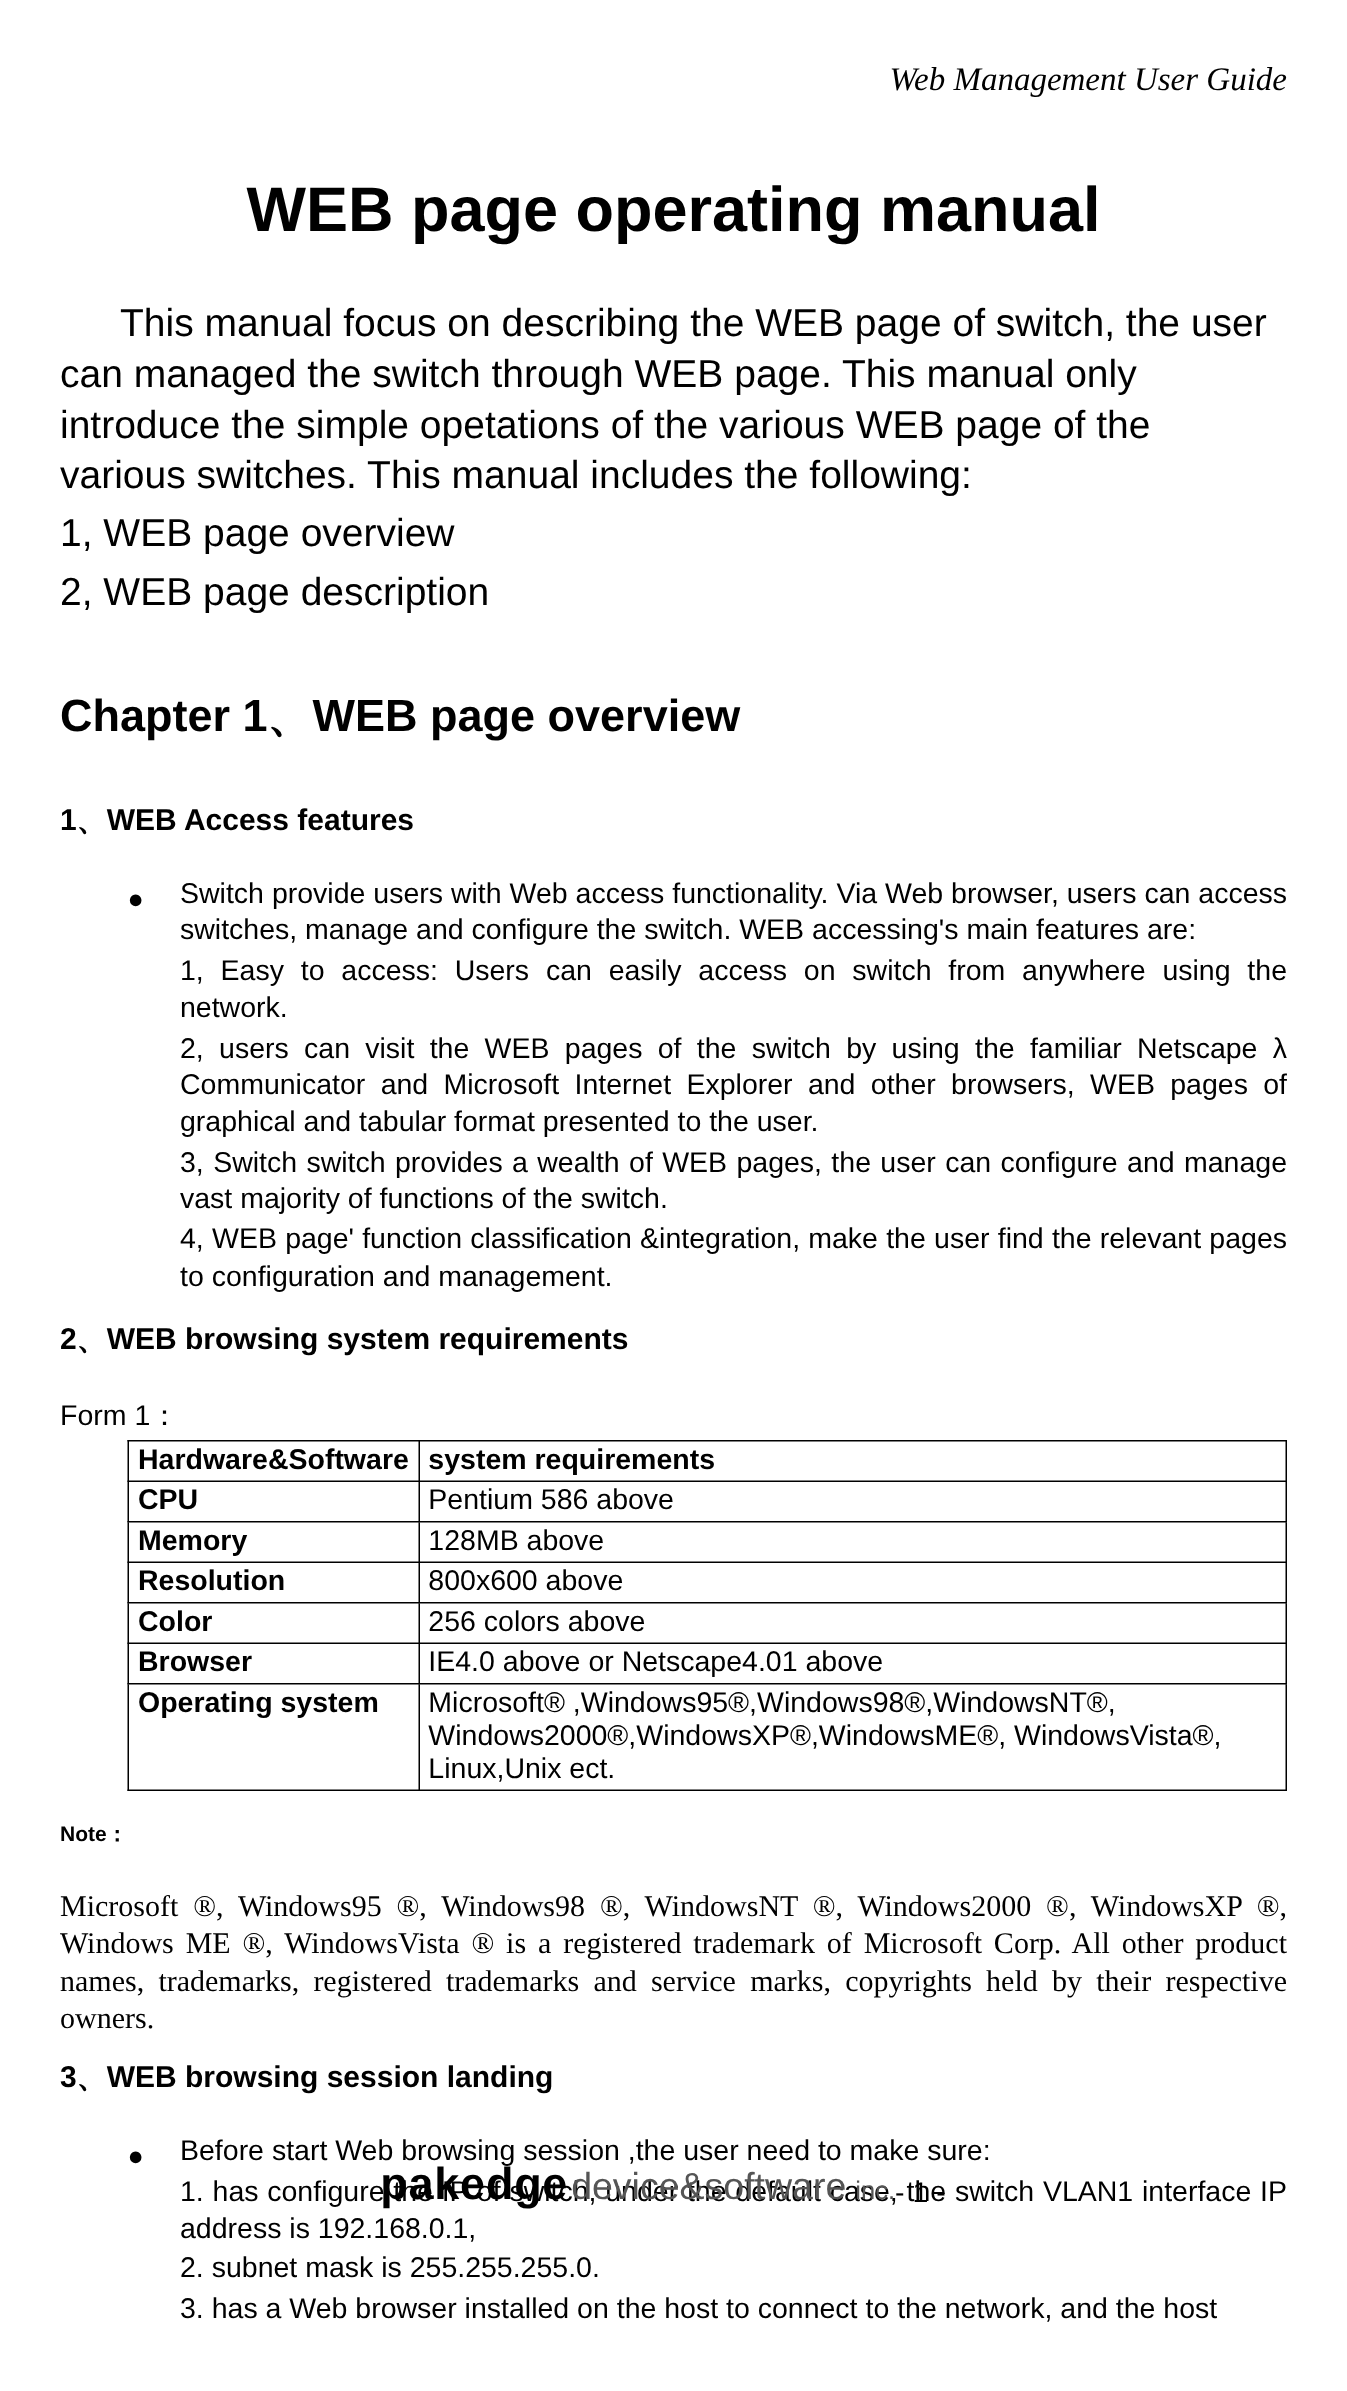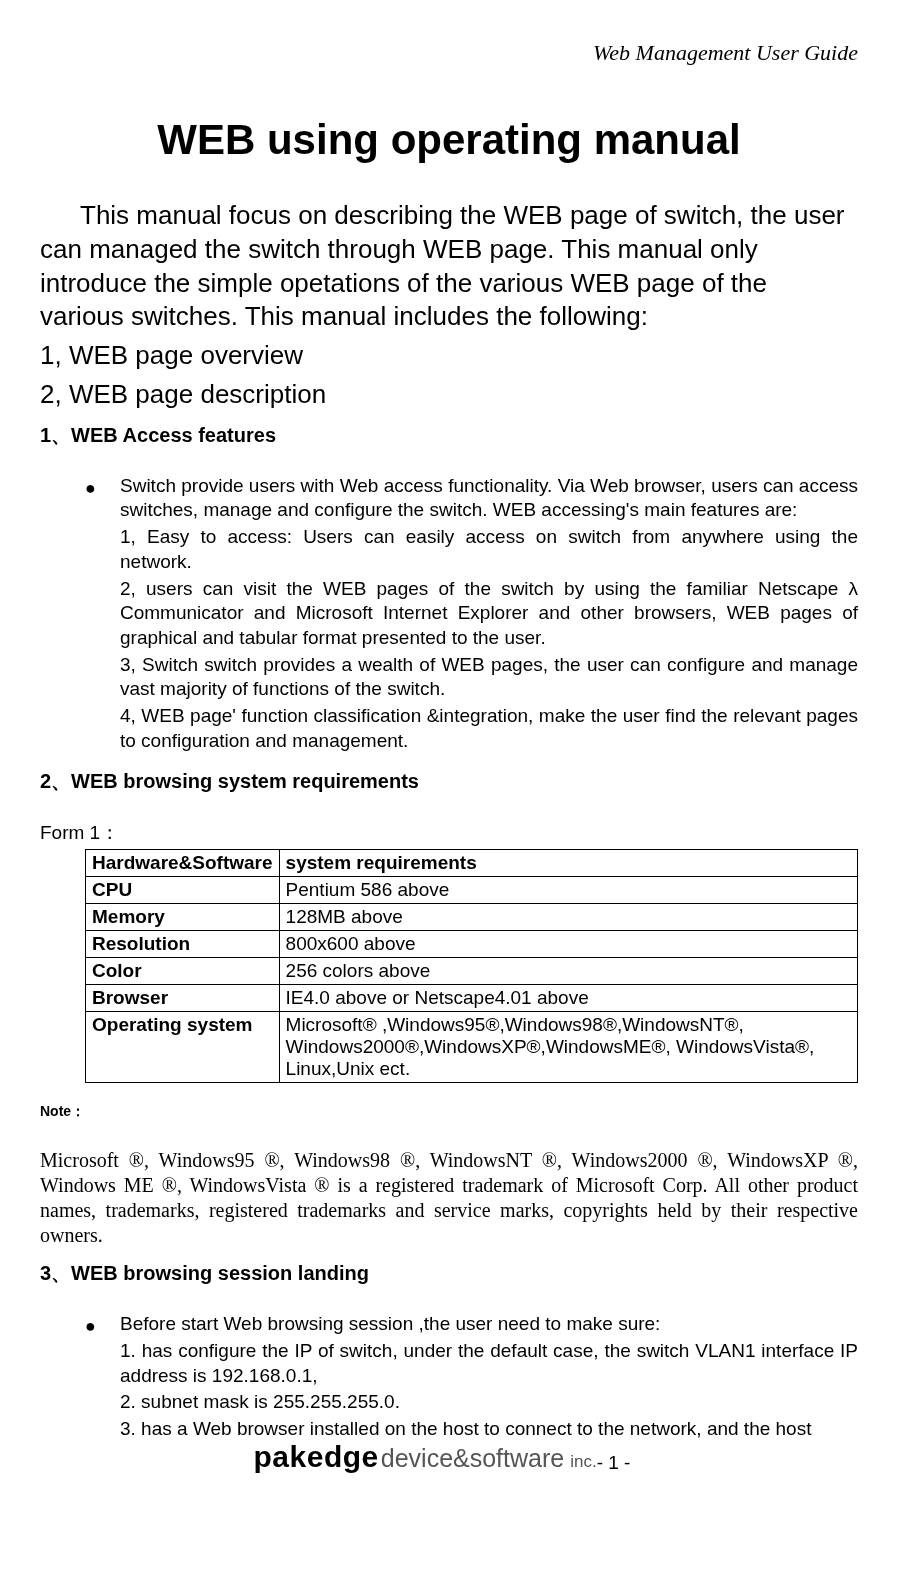--- a/index.html
+++ b/index.html
@@ -27,28 +27,29 @@
   .logo-inc { font-size: 17px; color: #555; margin-left: 4px; }
   .page-num { font-size: 19px; }
 </style>
 </head>
 <body>
 
 <div class="page">
 
   <div class="header-right">Web Management User Guide</div>
 
-  <div class="main-title">WEB using operating manual</div>
+  <div class="main-title">WEB page operating manual</div>
 
   <div class="intro">
     <span class="intro-indent" style="display:block;">This manual focus on describing the WEB page of switch, the user can managed the switch through WEB page. This manual only introduce the simple opetations of the various WEB page of the various switches. This manual includes the following:</span>
   </div>
   <div class="intro">1, WEB page overview</div>
   <div class="intro">2, WEB page description</div>
 
+  <div class="chapter-title">Chapter 1、WEB page overview</div>
 
   <div class="section-title">1、WEB Access features</div>
 
   <div class="bullet-block">
     <span class="bullet-marker">●</span>
     <div>Switch provide users with Web access functionality. Via Web browser, users can access switches, manage and configure the switch. WEB accessing's main features are:</div>
     <div class="sub-point">1, Easy to access: Users can easily access on switch from anywhere using the network.</div>
     <div class="sub-point">2, users can visit the WEB pages of the switch by using the familiar Netscape λ Communicator and Microsoft Internet Explorer and other browsers, WEB pages of graphical and tabular format presented to the user.</div>
     <div class="sub-point">3, Switch switch provides a wealth of WEB  pages, the user can configure and manage vast majority of functions of the switch.</div>
     <div class="sub-point">4, WEB page' function classification &amp;integration, make the user find the relevant pages to configuration and management.</div>

